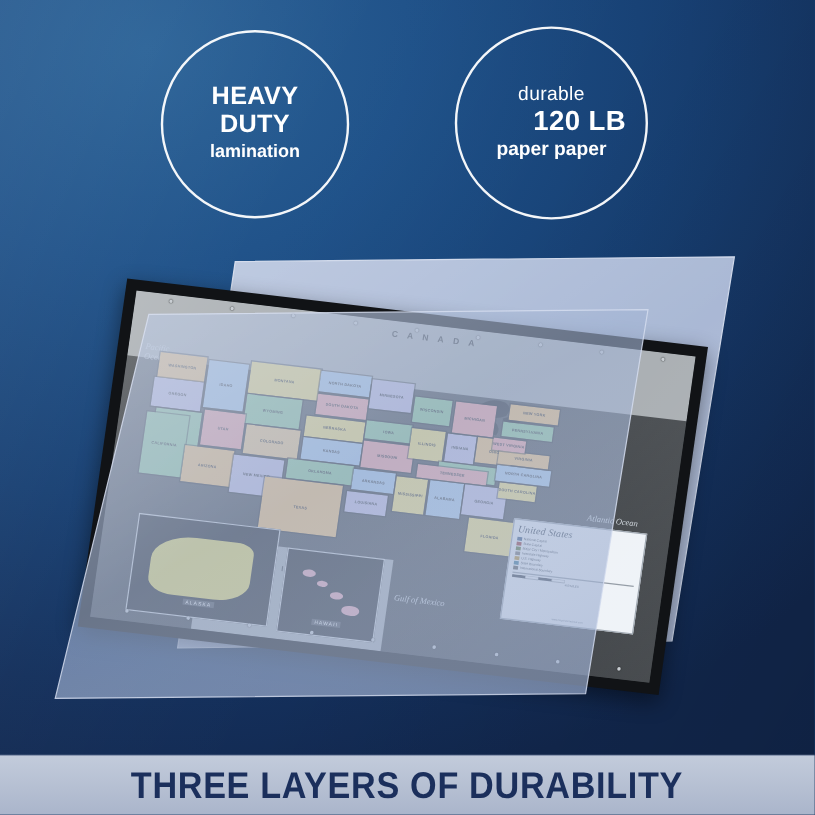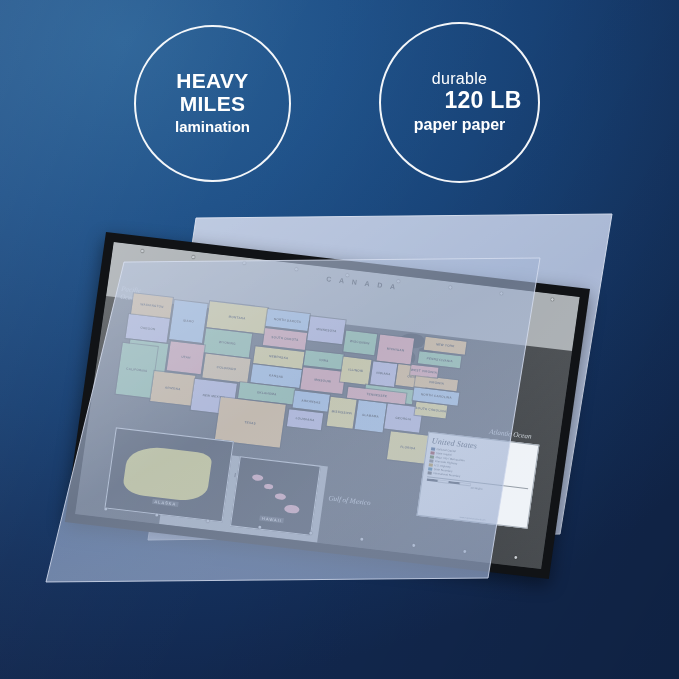--- a/index.html
+++ b/index.html
@@ -124,21 +124,21 @@
 </head>
 <body>
 
 <div id="stage">
 
   <div class="bg"></div>
   <div class="bg-sheen"></div>
 
   <div class="badge" id="badge-lam">
     <div class="b-l1">HEAVY</div>
-    <div class="b-l2">MILES</div>
+    <div class="b-l2">DUTY</div>
     <div class="b-l3">lamination</div>
   </div>
 
   <div class="badge" id="badge-pap">
     <div class="b-l1">durable</div>
     <div class="b-l2">120 LB</div>
     <div class="b-l3">paper paper</div>
   </div>
 
   <div class="sheet">
@@ -386,14 +386,17 @@
       <defs>
         <linearGradient id="fsheen" x1="0.1" y1="0" x2="0.9" y2="1">
           <stop offset="0%" stop-color="#ffffff" stop-opacity=".42"></stop>
           <stop offset="45%" stop-color="#ffffff" stop-opacity=".05"></stop>
           <stop offset="100%" stop-color="#8ea1c8" stop-opacity=".40"></stop>
         </linearGradient>
       </defs>
     </svg>
   </div>
 
+  <div id="banner">
+    <div id="banner-text">THREE LAYERS OF DURABILITY</div>
+  </div>
 
 </div>
 
 </body></html>

